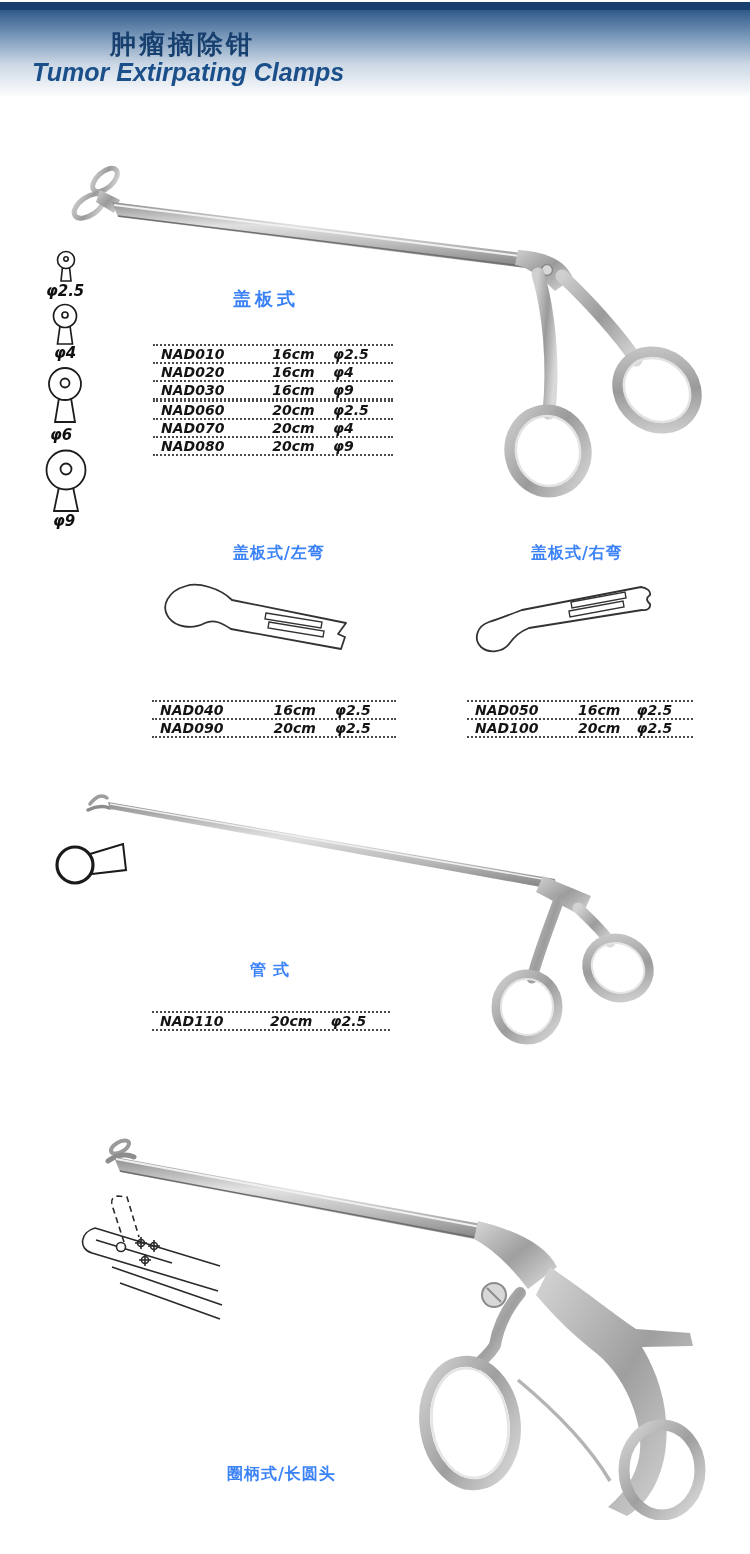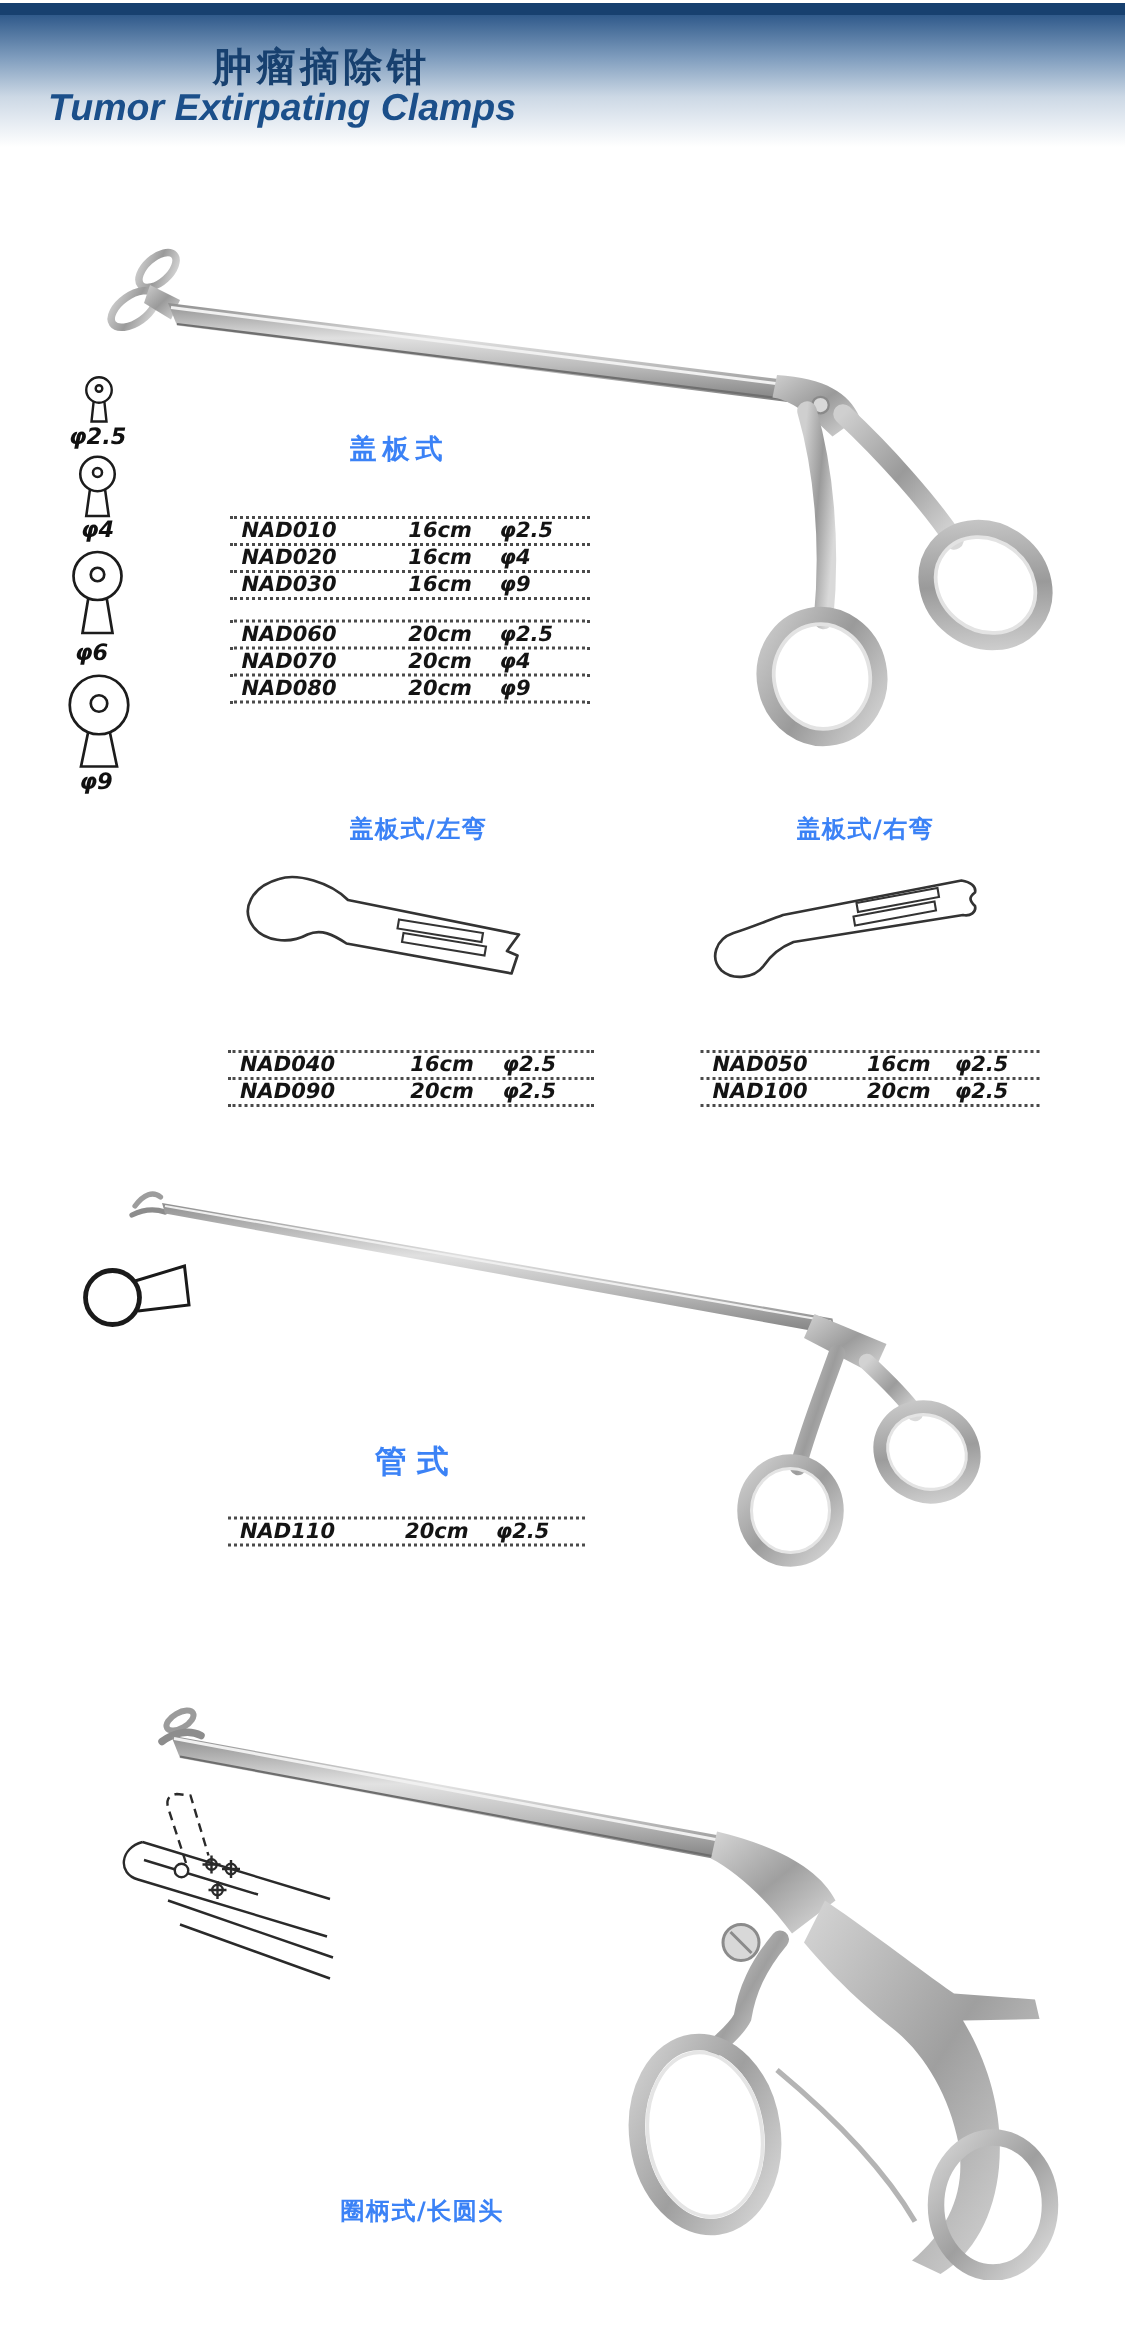--- a/index.html
+++ b/index.html
@@ -8,39 +8,39 @@
     font-family:"Liberation Sans", sans-serif; overflow:hidden;
   }
   
   .hdr-topline { position:absolute; top:2px; left:0; width:750px; height:8px; background:#17406f; }
   .hdr-grad {
     position:absolute; top:10px; left:0; width:750px; height:88px;
     background:linear-gradient(180deg,#305a8b 0%, #7e9cbd 32%, #ccd8e5 62%, #ffffff 100%);
   }
   .title-zh {
     position:absolute; left:110px; top:27px; font-size:26px; font-weight:bold;
-    color:#17406f; letter-spacing:3px; z-index:3;margin-left:32px;
+    color:#17406f; letter-spacing:3px; z-index:3;
   }
   .title-en {
     position:absolute; left:32px; top:58px; font-size:25px; font-style:italic;
     font-weight:bold; color:#1b4f8a; z-index:3;
   }
   .usage { position:absolute; left:22px; top:120px; font-size:16px; color:#000; }
 
   
   .sec-title {
     position:absolute; font-family:"DejaVu Serif", serif; font-weight:bold; color:#3b82f6;
   }
   
   .spec-table {
     position:absolute; font-family:"DejaVu Sans", sans-serif; font-weight:bold;
     font-style:italic; font-size:14px; color:#141414;
   }
   .spec-group { border-top:2px dotted #4a4a4a;margin-top:16px; }
-  .spec-group + .spec-group { margin-top:13px; }
+  .spec-group + .spec-group { margin-top:0; }
   .spec-row { display:flex; align-items:center; height:16px; line-height:16px; border-bottom:2px dotted #4a4a4a; }
   .c-model { width:42%; padding-left:8px; box-sizing:border-box; }
   .c-size  { width:33%; text-align:center; }
   .c-phi   { width:25%; }
 
   .gauge-label {
     position:absolute; font-family:"DejaVu Sans", sans-serif; font-weight:bold;
     font-style:italic; font-size:15px; color:#101010;
   }
   .inst { position:absolute; }
@@ -235,21 +235,21 @@
       <path d="M493,96 L541,116 L532,136 L486,112 Z" fill="url(#mD)"></path>
       <path d="M508,122 C498,150 489,172 482,198" fill="none" stroke="url(#mD)" stroke-width="11" stroke-linecap="round"></path>
       <path d="M528,128 C543,142 553,152 560,162" fill="none" stroke="url(#mD)" stroke-width="11" stroke-linecap="round"></path>
       <ellipse cx="477" cy="227" rx="31" ry="33" fill="none" stroke="url(#mD)" stroke-width="9"></ellipse>
       <ellipse cx="477" cy="227" rx="26" ry="28" fill="none" stroke="#e4e4e4" stroke-width="2"></ellipse>
       <ellipse cx="568" cy="188" rx="32" ry="29" fill="none" stroke="url(#mD)" stroke-width="9" transform="rotate(32 568 188)"></ellipse>
       <ellipse cx="568" cy="188" rx="27" ry="24" fill="none" stroke="#e4e4e4" stroke-width="2" transform="rotate(32 568 188)"></ellipse>
     </g>
   </svg>
 
-  <div class="sec-title" style="left:250px; top:960px; font-size:21px; letter-spacing:7px;">管式</div>
+  <div class="sec-title" style="left:250px; top:960px; font-size:16px; letter-spacing:7px;">管式</div>
   <div class="spec-table" style="left:152px; top:995px; width:238px;">
     <div class="spec-group">
       <div class="spec-row">
         <span class="c-model">NAD110</span>
         <span class="c-size">20cm</span>
         <span class="c-phi">φ2.5</span>
       </div>
     </div>
   </div>
 

